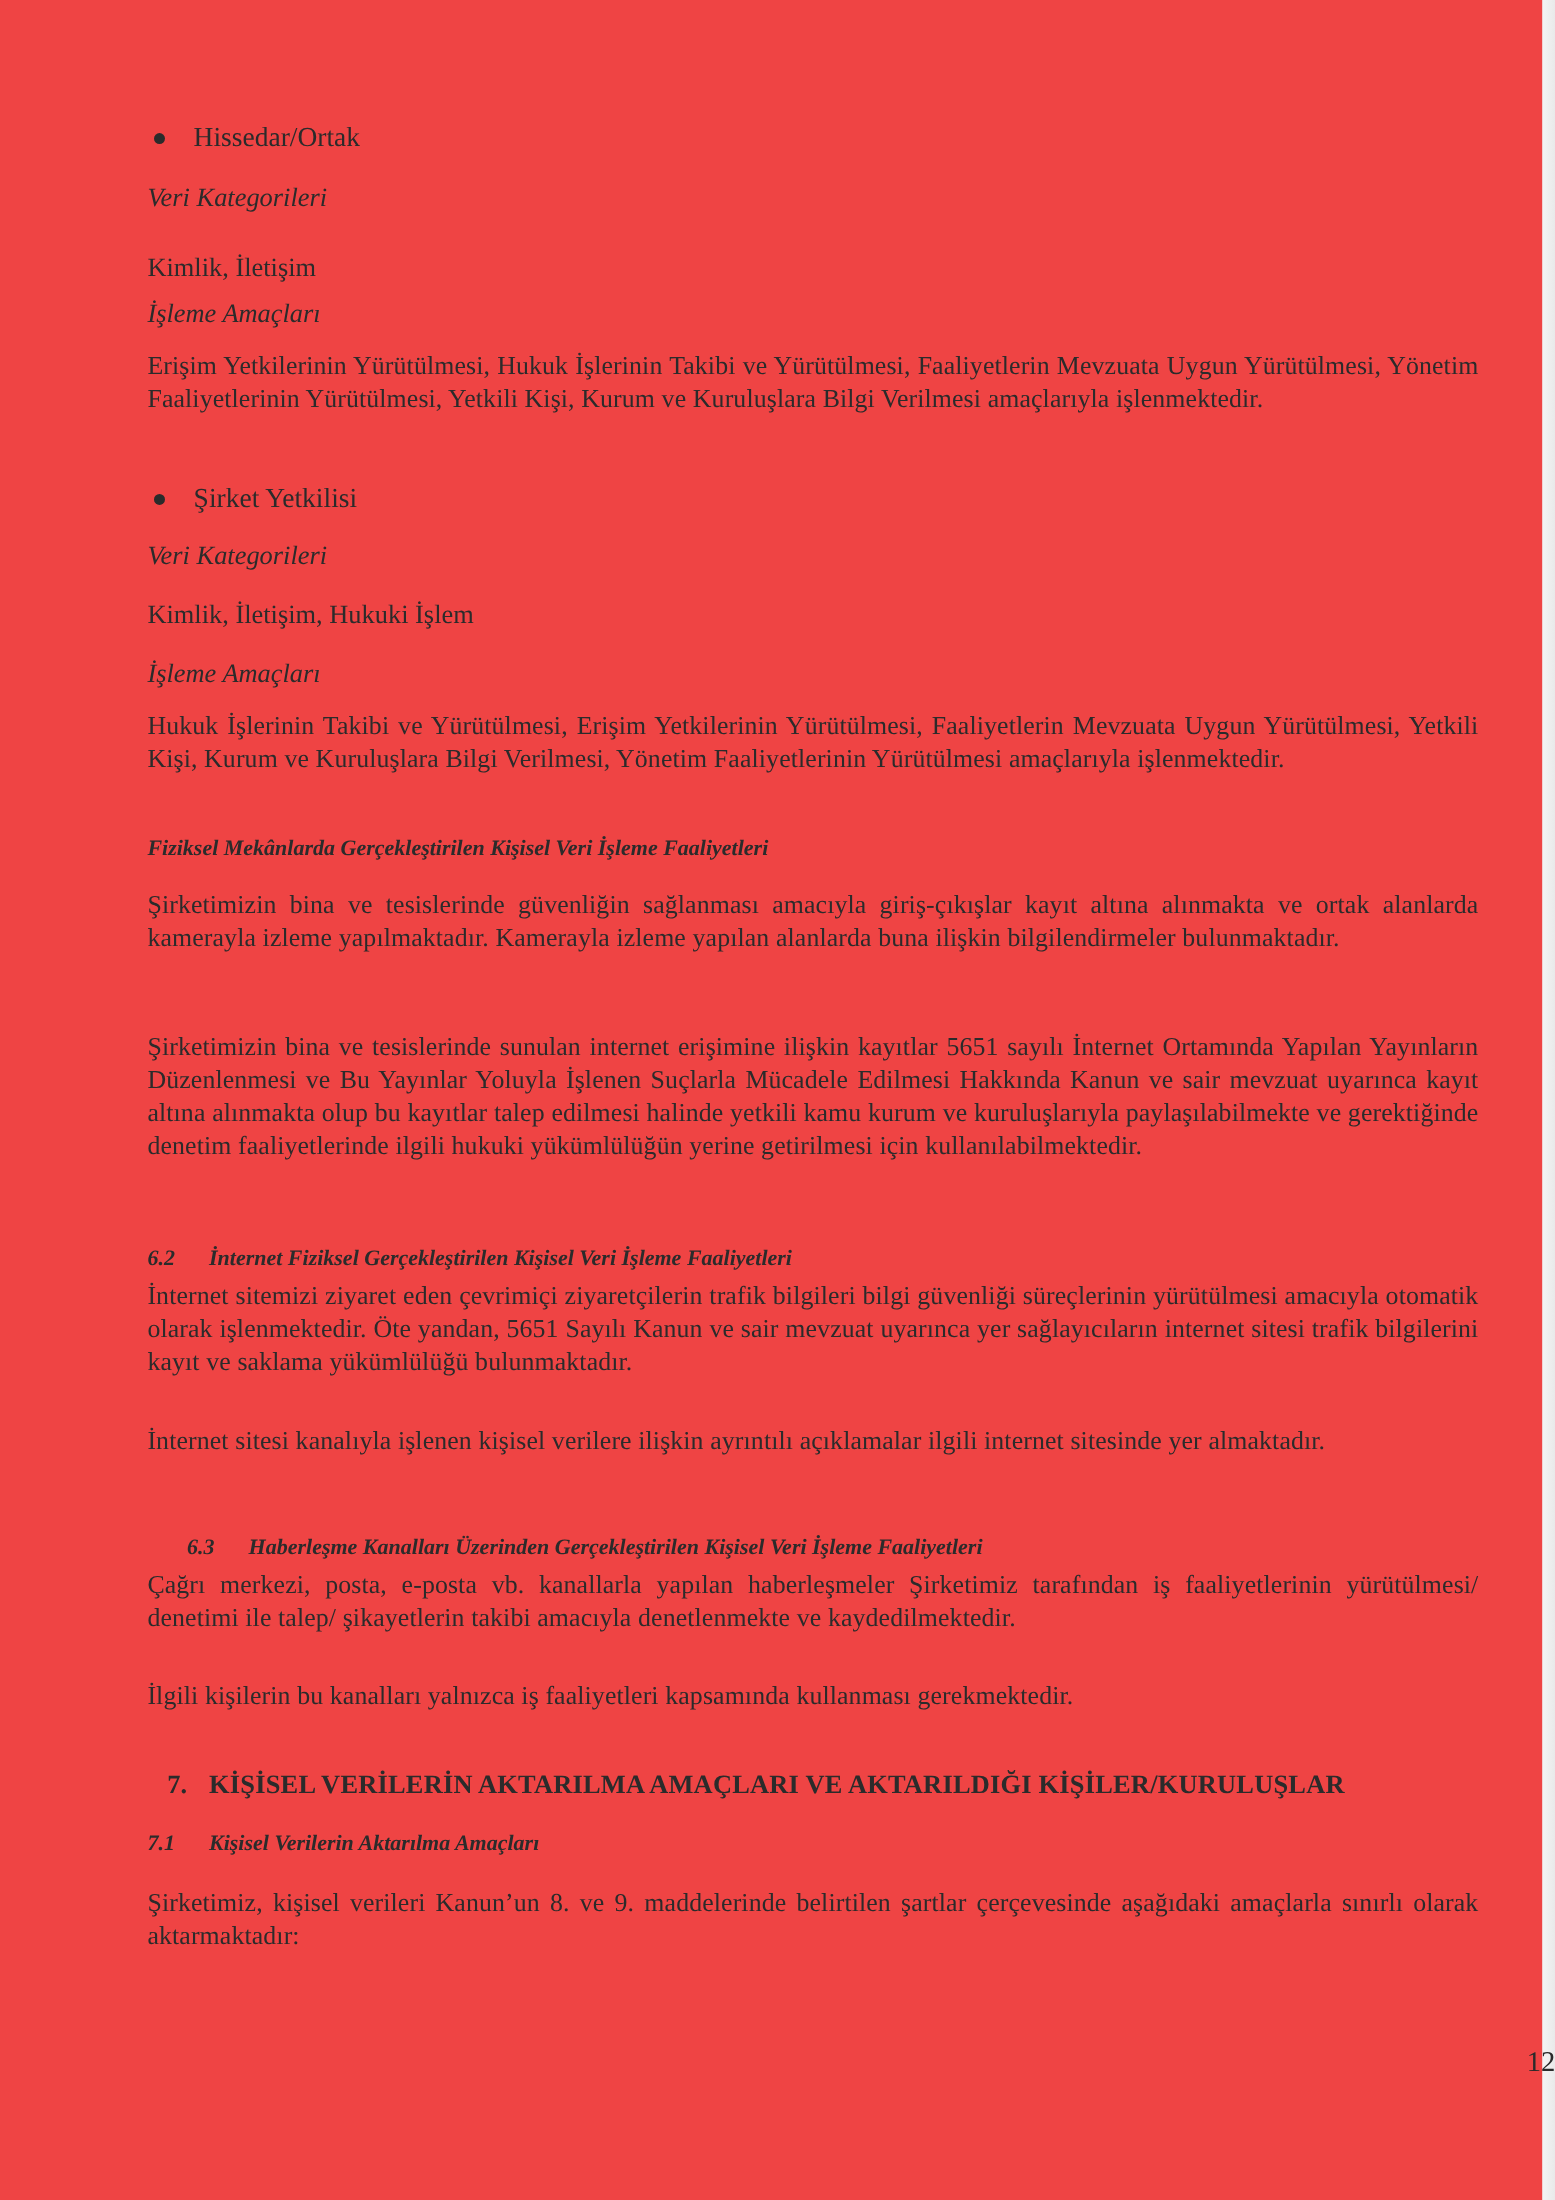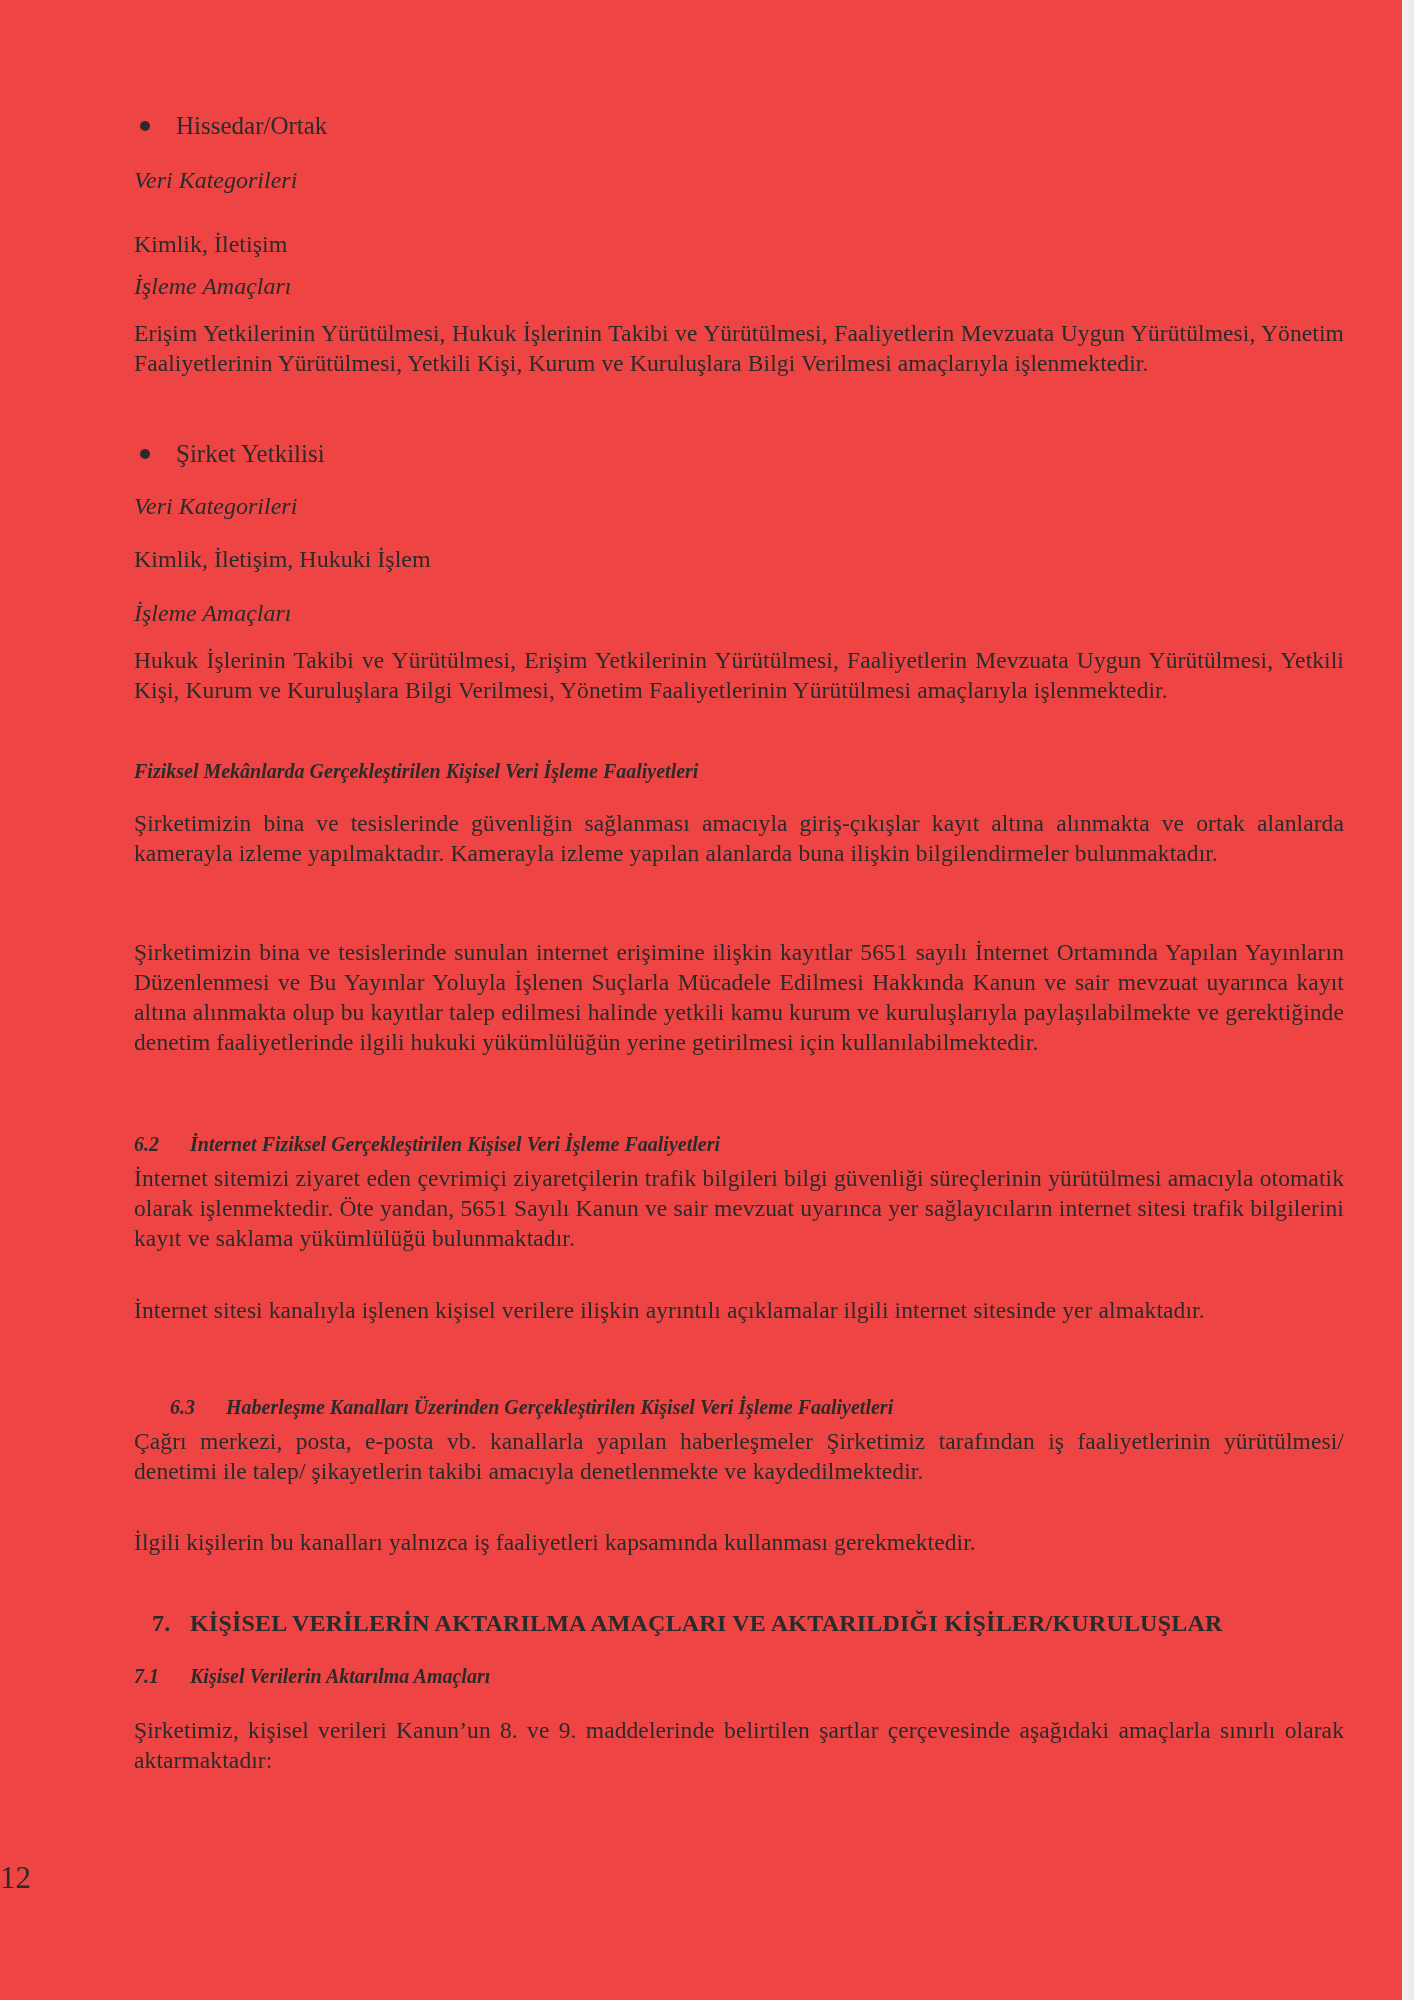--- a/index.html
+++ b/index.html
@@ -78,22 +78,22 @@
       left: 152px;
       letter-spacing: 0.2px;
     }
     .main-heading .num {
       display: inline-block;
       width: 38px;
     }
     .page-number {
       left: 0;
       width: 1414px;
-      text-align: left;
-      font-size: 31px;
+      text-align: right;
+      font-size: 26px;
     }
   </style>
 </head>
 <body>
 
 <div class="page">
   <div class="scan-edge"></div>
 
   <div class="abs bullet-item" style="top:112px;">
     <span class="bullet-dot"></span>

